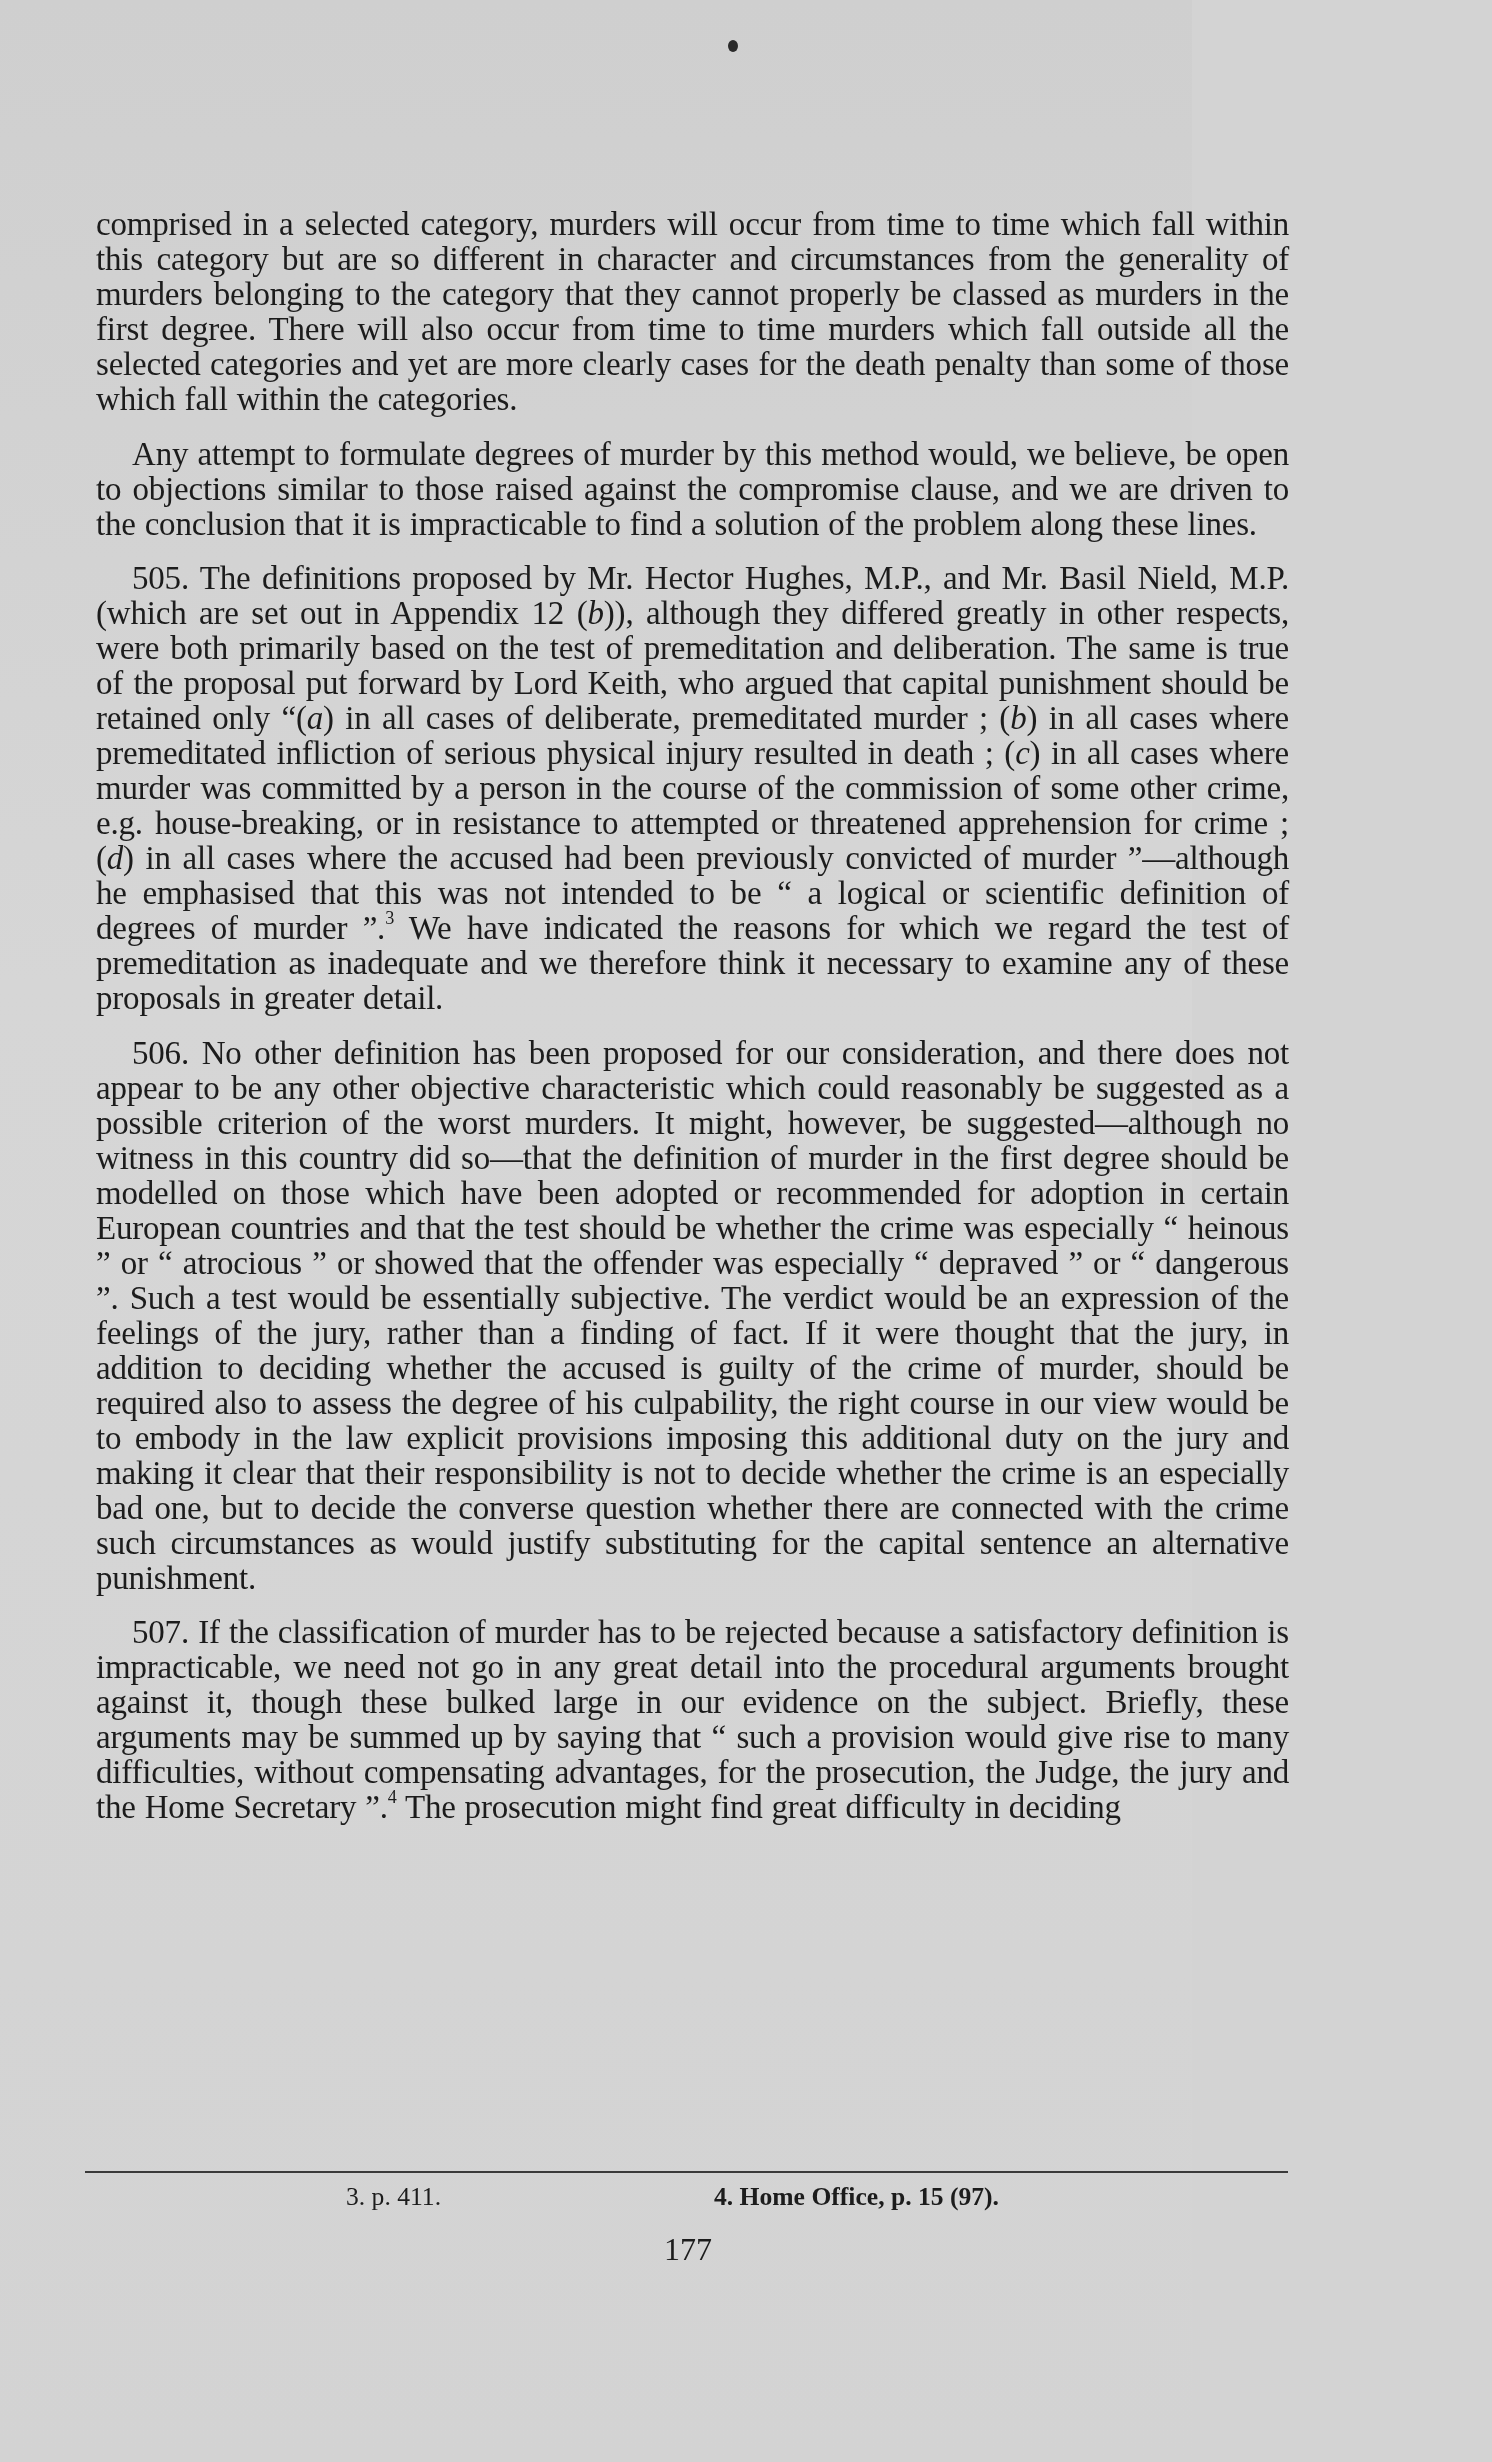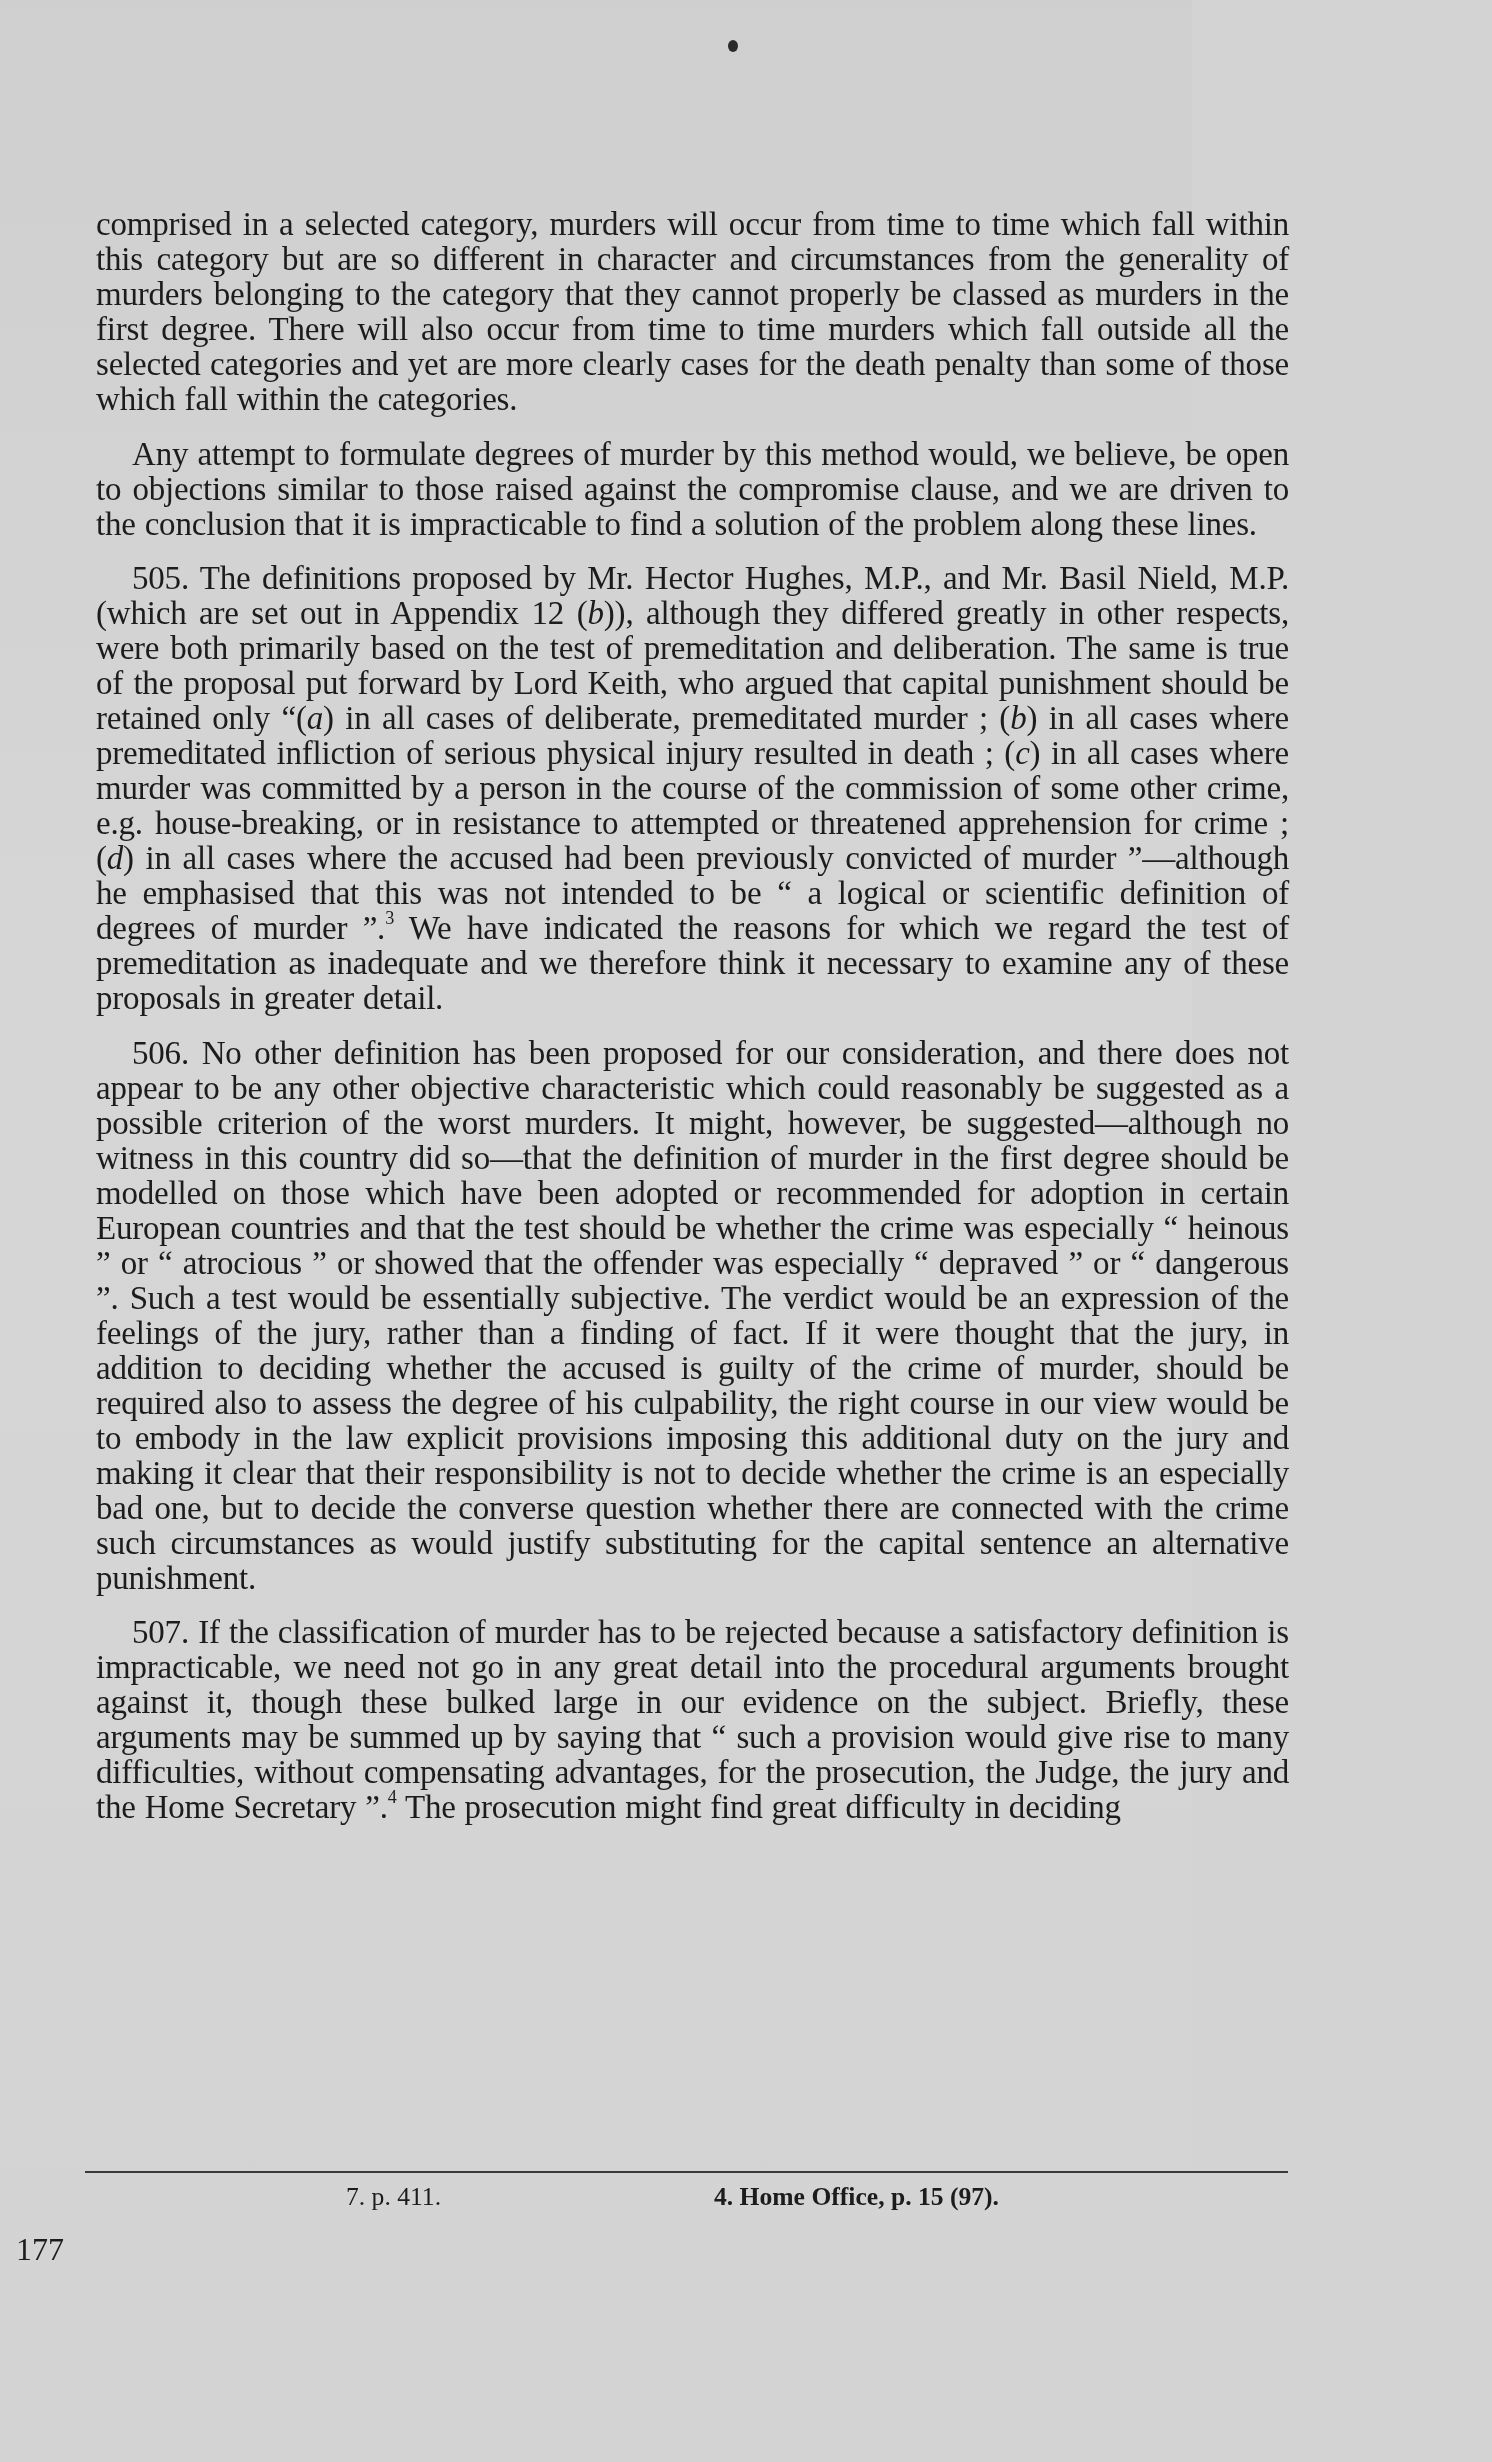--- a/index.html
+++ b/index.html
@@ -70,23 +70,23 @@
   .footnote {
     position: absolute;
     top: 2182px;
     font-size: 25.6px;
     line-height: 29px;
   }
   .fn3 { left: 346px; }
   .fn4 { left: 714px; font-weight: bold; }
   .pageno {
     position: absolute;
-    left: 16px;
+    left: 1px;
     width: 1374px;
-    text-align: left;
+    text-align: center;
     top: 2231px;
     font-size: 32px;
   }
   sup {
     font-size: 0.55em;
     vertical-align: 0.8em;
     line-height: 0;
   }
   i { font-style: italic; }
 </style>
@@ -103,18 +103,18 @@
 
     <p class="para"><span>505.</span><span> The definitions proposed by Mr. Hector Hughes, M.P., and Mr. Basil Nield, M.P. (which are set out in Appendix 12 (</span><i>b</i><span>)), although they differed greatly in other respects, were both primarily based on the test of premeditation and deliberation. The same is true of the proposal put forward by Lord Keith, who argued that capital punishment should be retained only “(</span><i>a</i><span>) in all cases of deliberate, premeditated murder ; (</span><i>b</i><span>) in all cases where premeditated infliction of serious physical injury resulted in death ; (</span><i>c</i><span>) in all cases where murder was committed by a person in the course of the commission of some other crime, e.g. house-breaking, or in resistance to attempted or threatened apprehension for crime ; (</span><i>d</i><span>) in all cases where the accused had been previously convicted of murder ”—although he emphasised that this was not intended to be “ a logical or scientific definition of degrees of murder ”.</span><sup>3</sup><span> We have indicated the reasons for which we regard the test of premeditation as inadequate and we therefore think it necessary to examine any of these proposals in greater detail.</span></p>
 
     <p class="para"><span>506.</span><span> No other definition has been proposed for our consideration, and there does not appear to be any other objective characteristic which could reasonably be suggested as a possible criterion of the worst murders. It might, however, be suggested—although no witness in this country did so—that the definition of murder in the first degree should be modelled on those which have been adopted or recommended for adoption in certain European countries and that the test should be whether the crime was especially “ heinous ” or “ atrocious ” or showed that the offender was especially “ depraved ” or “ dangerous ”. Such a test would be essentially subjective. The verdict would be an expression of the feelings of the jury, rather than a finding of fact. If it were thought that the jury, in addition to deciding whether the accused is guilty of the crime of murder, should be required also to assess the degree of his culpability, the right course in our view would be to embody in the law explicit provisions imposing this additional duty on the jury and making it clear that their responsibility is not to decide whether the crime is an especially bad one, but to decide the converse question whether there are connected with the crime such circumstances as would justify substituting for the capital sentence an alternative punishment.</span></p>
 
 
     <p class="para"><span>507.</span><span> If the classification of murder has to be rejected because a satisfactory definition is impracticable, we need not go in any great detail into the procedural arguments brought against it, though these bulked large in our evidence on the subject. Briefly, these arguments may be summed up by saying that “ such a provision would give rise to many difficulties, without compensating advantages, for the prosecution, the Judge, the jury and the Home Secretary ”.</span><sup>4</sup><span> The prosecution might find great difficulty in deciding</span></p>
   </div>
 
   <div class="rule"></div>
-  <div class="footnote fn3">7. p. 411.</div>
+  <div class="footnote fn3">3. p. 411.</div>
   <div class="footnote fn4">4. Home Office, p. 15 (97).</div>
 
   <div class="pageno">177</div>
 </div>
 
 
 </body></html>

